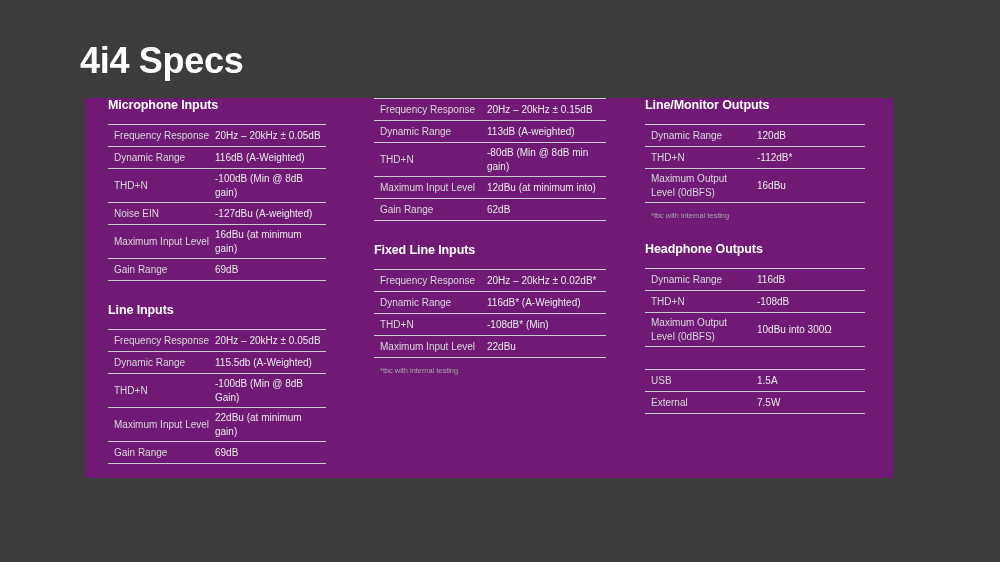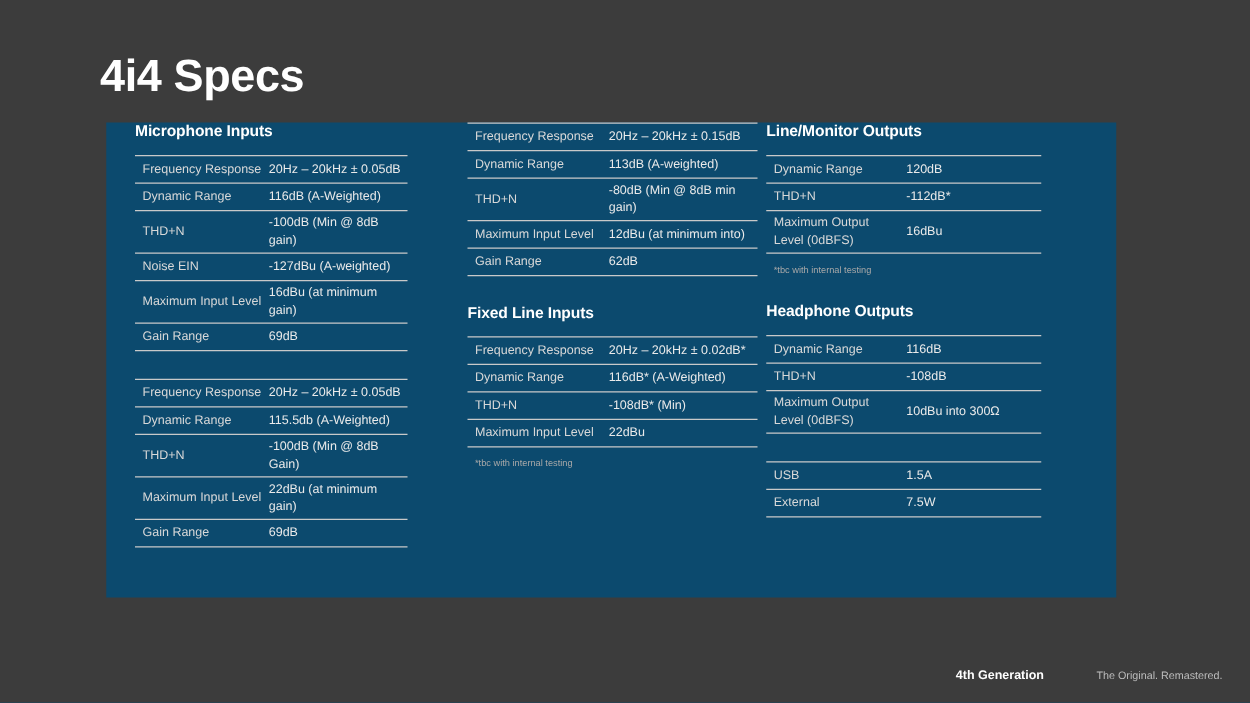--- a/index.html
+++ b/index.html
@@ -34,38 +34,38 @@
     letter-spacing: -0.3px;
   }
 
   
   .panel {
     position: absolute;
     left: 85px;
     top: 98px;
     width: 808px;
     height: 380px;
-    background: #0c4a6e;
+    background: #701a75;
   }
 
   .columns {
     position: absolute;
     left: 0;
     top: 0;
     width: 808px;
     height: 380px;
   }
 
   .col {
     position: absolute;
     top: 0;
   }
   .col-1 { left: 23px;  width: 218px; }
   .col-2 { left: 289px; width: 232px; }
-  .col-3 { left: 528px; width: 220px; }
+  .col-3 { left: 560px; width: 220px; }
 
   
   .section { width: 100%; }
   .section + .section { margin-top: 22px; }
 
   .section-title {
     font-size: 12.5px;
     font-weight: bold;
     color: #ffffff;
     letter-spacing: -0.1px;
@@ -167,20 +167,21 @@
                 <div class="spec-label">Maximum Input Level</div>
                 <div class="spec-value">16dBu  (at minimum gain)</div>
               </div>
               <div class="spec-row">
                 <div class="spec-label">Gain Range</div>
                 <div class="spec-value">69dB</div>
               </div>
             </div>
           </div>
           <div class="section">
+            <div class="section-title">Line Inputs</div>
             <div class="spec-table">
               <div class="spec-row">
                 <div class="spec-label">Frequency Response</div>
                 <div class="spec-value">20Hz – 20kHz ± 0.05dB</div>
               </div>
               <div class="spec-row">
                 <div class="spec-label">Dynamic Range</div>
                 <div class="spec-value">115.5db (A-Weighted)</div>
               </div>
               <div class="spec-row">
@@ -291,18 +292,14 @@
               <div class="spec-row">
                 <div class="spec-label">External</div>
                 <div class="spec-value">7.5W</div>
               </div>
             </div>
           </div>
         </div>
     </div>
   </div>
 
-  <div class="footer">
-    <div class="footer-generation">4th Generation</div>
-    <div class="footer-tagline">The Original. Remastered.</div>
-  </div>
 
 </div>
 
 </body></html>

